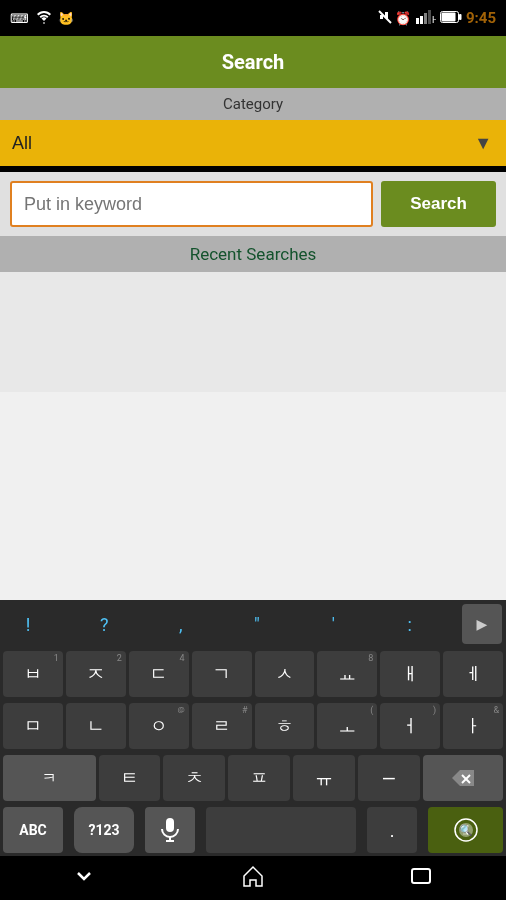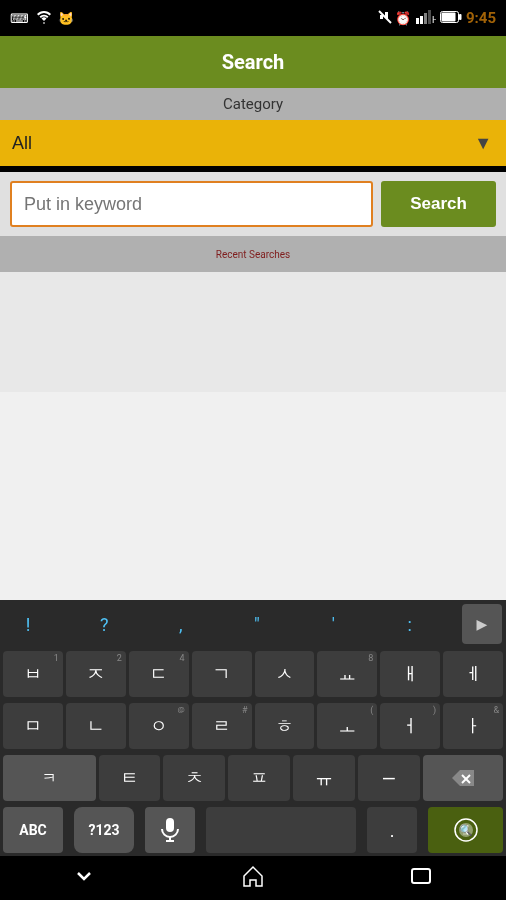--- a/index.html
+++ b/index.html
@@ -136,22 +136,22 @@
     
     .recent-bar {
       width: 100%;
       height: 36px;
       background: #b0b0b0;
       display: flex;
       align-items: center;
       justify-content: center;
     }
     .recent-label {
-      color: #7f1d1d;
-      font-size: 10px;
+      color: #14532d;
+      font-size: 17px;
     }
 
     
     .content-area {
       width: 100%;
       height: 120px;
       background: #e8e8e8;
     }
 
     

